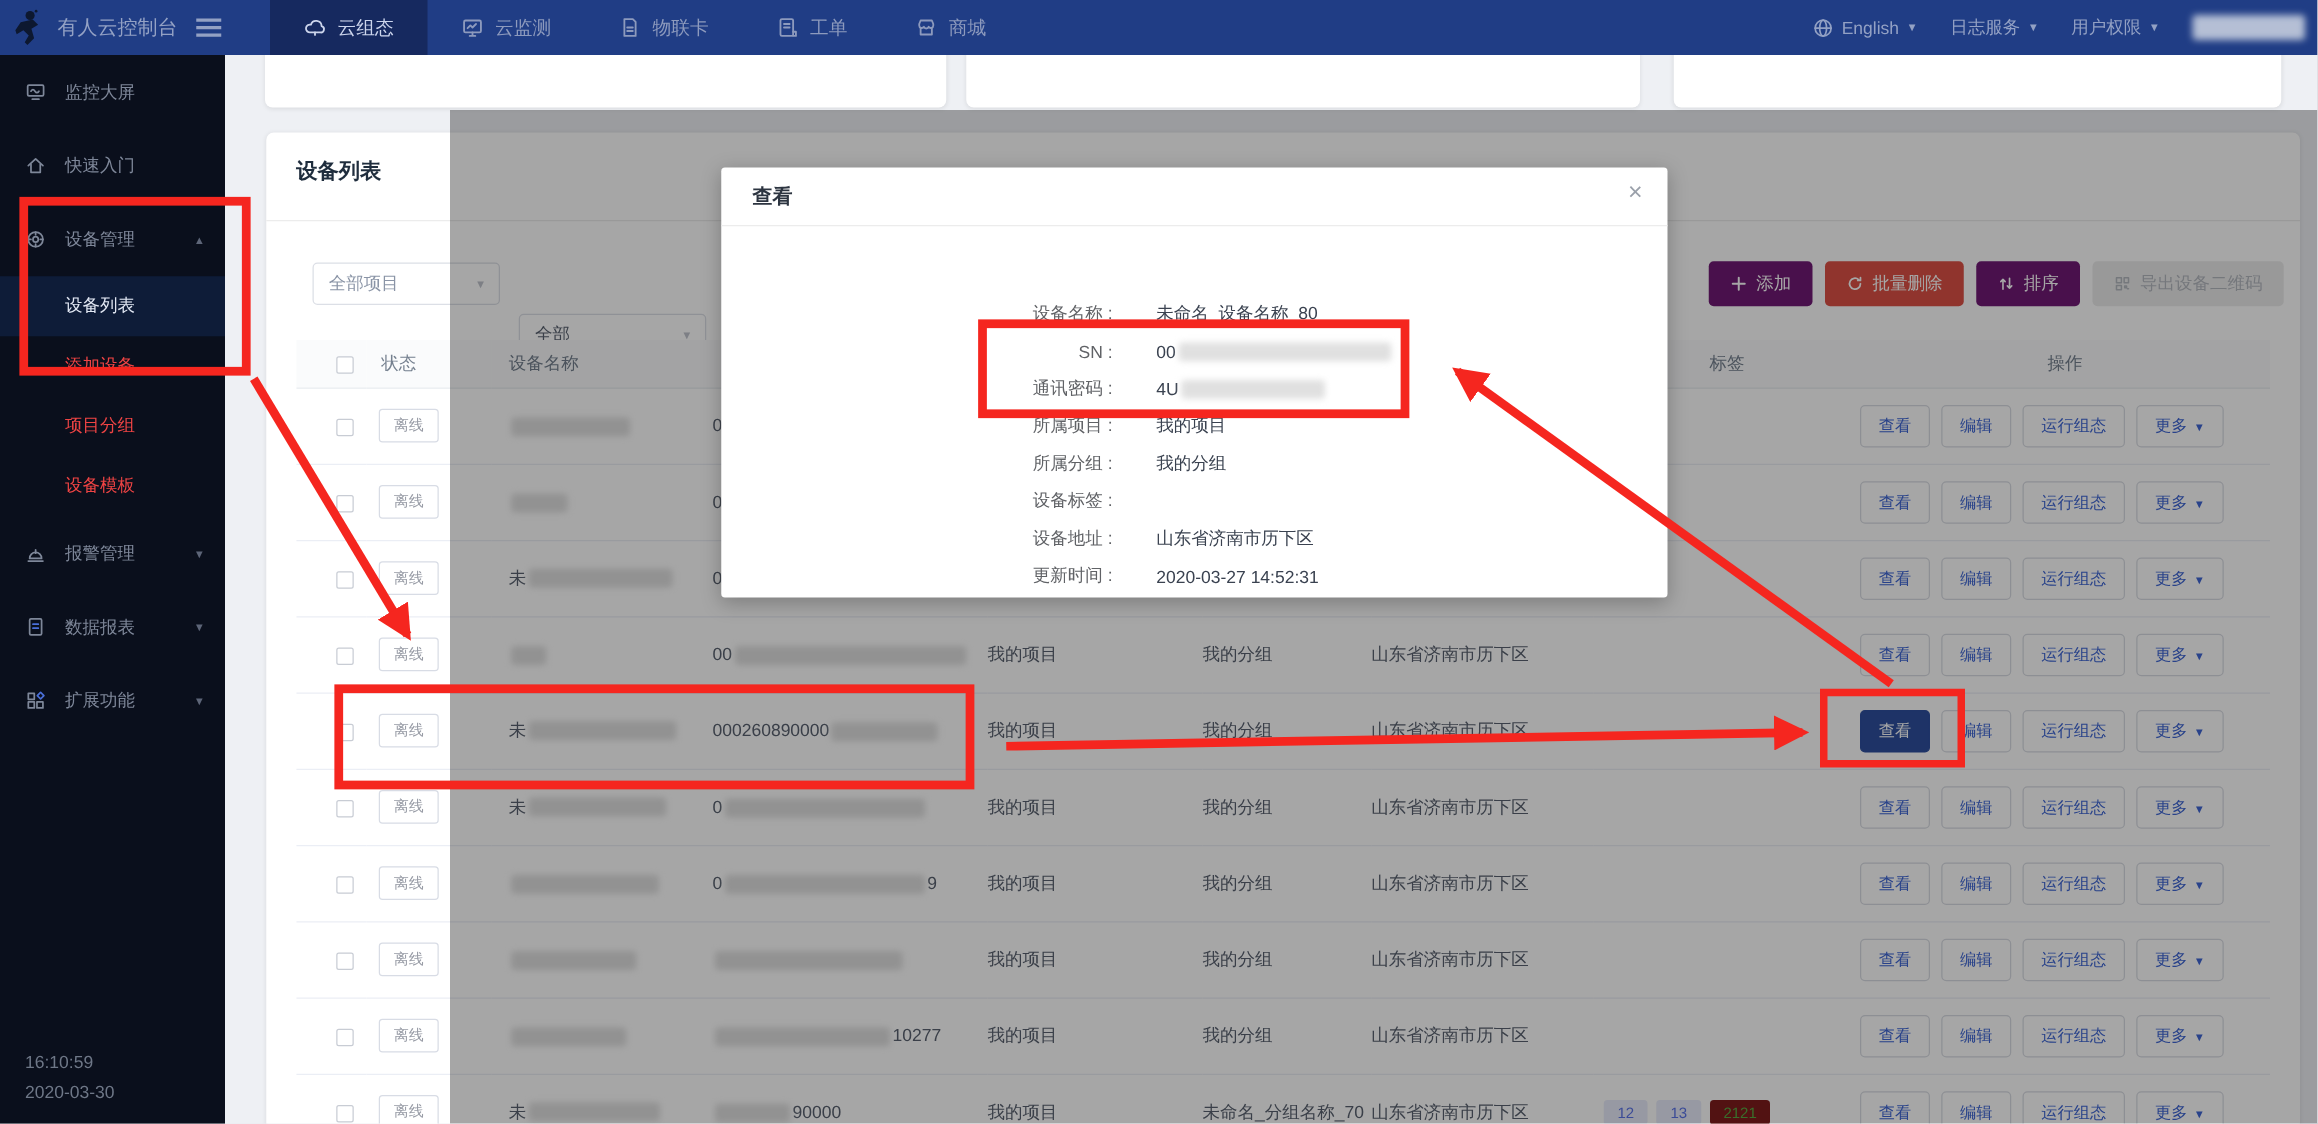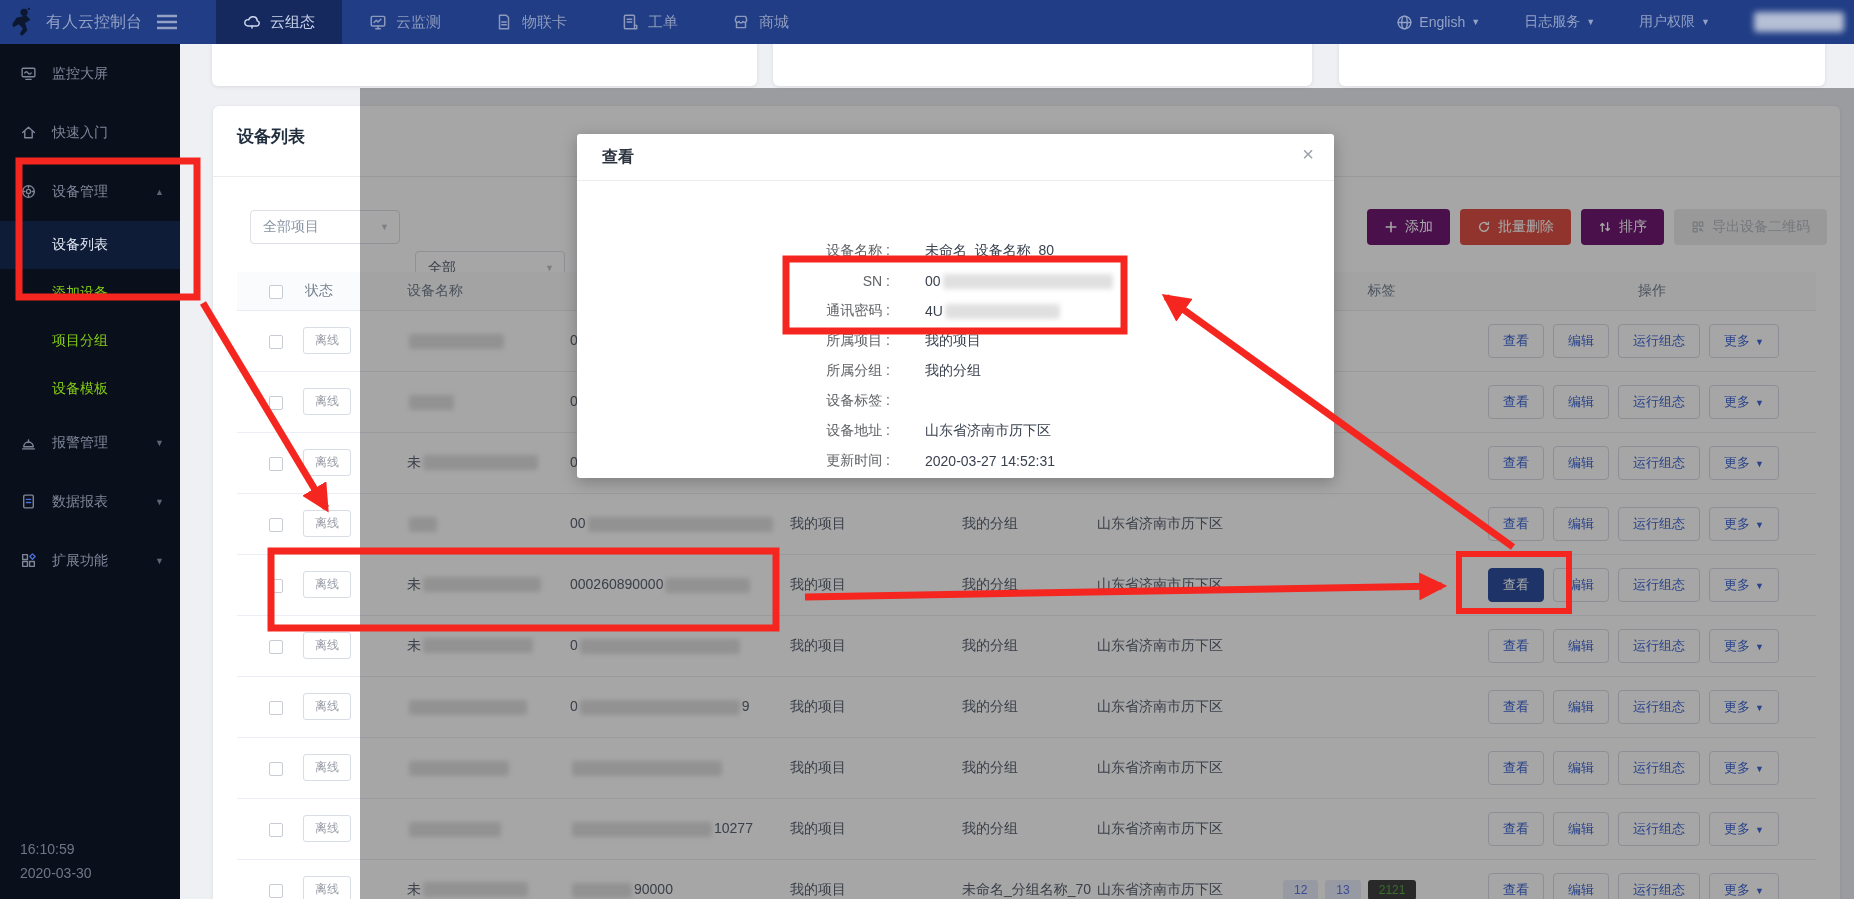--- a/index.html
+++ b/index.html
@@ -11,32 +11,32 @@
   .topnav { position:absolute; left:0; top:0; width:1854px; height:44px;
     background:#203d85; display:flex; align-items:stretch; z-index:70; }
   .brand { width:200px; display:flex; align-items:center; padding-left:10px; gap:10px; flex:0 0 auto; }
   .brand .logo-glyph { color:#0d1730; width:26px; height:30px; }
   .brand .logo-text { color:#93a1c4; font-size:16px; white-space:nowrap; }
   .brand .burger { color:#93a1c4; width:22px; height:16px; margin-left:4px; }
   .tabs { display:flex; margin-left:16px; }
   .tab { display:flex; align-items:center; gap:9px; padding:0 27px; color:#8d9abd; font-size:15px; cursor:pointer; }
   .tab.active { background:#16295f; color:#ccd5ec; }
   .tab .ticon { width:18px; height:18px; display:inline-block; }
-  .nav-right { position:absolute; right:10px; top:0; height:44px; display:flex; align-items:center; gap:44px; color:#93a1c4; font-size:14px; }
+  .nav-right { position:absolute; right:10px; top:0; height:44px; display:flex; align-items:center; gap:26px; color:#93a1c4; font-size:14px; }
   .nav-right .nritem { display:flex; align-items:center; gap:6px; cursor:pointer; }
   .nav-right .caret { font-size:9px; color:#93a1c4; }
   .nav-right .ticon { width:17px; height:17px; }
   .user-blur { width:90px; height:20px; background:#cfd6e4; border-radius:3px; filter:blur(3px); opacity:.85; }
 
   
   .sidebar { position:absolute; left:0; top:44px; width:180px; height:855px; background:#0a0f1c; z-index:70; }
   .side-item { height:59px; display:flex; align-items:center; gap:15px; padding-left:20px; color:#7e8799; font-size:14px; cursor:pointer; position:relative; }
   .side-item .ticon { width:17px; height:17px; flex:0 0 auto; }
   .side-item .arrow { position:absolute; right:16px; font-size:9px; color:#5d6578; }
-  .side-sub { height:48px; display:flex; align-items:center; padding-left:52px; color:#84cc16; font-size:14px; cursor:pointer; }
+  .side-sub { height:48px; display:flex; align-items:center; padding-left:52px; color:#ef4444; font-size:14px; cursor:pointer; }
   .side-sub.active { background:#0e1c38; color:#e2e8f4; }
   .clock { position:absolute; left:20px; bottom:14px; color:#6e7787; font-size:14px; line-height:24px; }
 
   
   .content { position:absolute; left:180px; top:44px; right:0; bottom:0; background:#eef0f4; overflow:hidden; }
   .top-card { position:absolute; top:-26px; height:68px; background:#ffffff; border-radius:6px; box-shadow:0 1px 4px rgba(0,0,0,.09); }
   .main-card { position:absolute; left:33px; top:62px; right:14px; height:820px; background:#ffffff; border-radius:6px; box-shadow:0 1px 4px rgba(0,0,0,.09); }
   .card-title { position:absolute; left:24px; top:19px; font-size:17px; font-weight:bold; color:#1f2d3d; }
   .card-divider { position:absolute; left:0; right:0; top:70px; height:1px; background:#ececec; }
   .filter-dd { position:absolute; top:104px; width:150px; height:34px; border:1px solid #dcdfe6; border-radius:4px; background:#fff;
@@ -55,21 +55,21 @@
   table { width:100%; border-collapse:collapse; table-layout:fixed; }
   th { height:38px; font-size:14px; font-weight:normal; color:#75808f; text-align:left; background:#fafbfc;
        border-bottom:1px solid #e8ebf0; padding:0; }
   td { height:61px; font-size:14px; color:#5a6270; border-bottom:1px solid #ebeef5; padding:0; overflow:hidden; white-space:nowrap; }
   th.center, td.center { text-align:center; }
   .cb { width:14px; height:14px; border:1px solid #c8ccd4; border-radius:2px; background:#fff; display:inline-block; vertical-align:middle; margin-left:32px; cursor:pointer; }
   .badge { display:inline-block; border:1px solid #d8dce5; color:#979ba5; font-size:12px; padding:4px 11px; border-radius:3px; margin-left:10px; background:#fff; }
   .blur { display:inline-block; vertical-align:middle; height:15px; background:#e0e0e0; border-radius:3px; filter:blur(2.5px); margin:0 2px; }
   .tag { display:inline-block; font-size:12px; padding:3px 11px; border-radius:3px; margin-right:7px; }
   .tag.blue  { background:#e8ebfa; color:#5b74e8; }
-  .tag.green { background:#404040; color:#58a942; }
+  .tag.green { background:#7f1d1d; color:#58a942; }
   .abtn { display:inline-block; border:1px solid #d9dce3; border-radius:4px; color:#3f66d4; font-size:13px; padding:7px 14px; margin-right:9px; background:#fff; cursor:pointer; }
   .abtn.filled { background:#2e4f9e; border-color:#2e4f9e; color:#ffffff; }
   .abtn .caret { font-size:9px; margin-left:5px; }
 
   
   .dim { position:absolute; left:180px; top:44px; right:0; bottom:0; background:rgba(0,0,0,0.35); z-index:50; }
   .modal { position:absolute; left:577px; top:134px; width:757px; height:344px; background:#fff; border-radius:3px;
     box-shadow:0 4px 16px rgba(0,0,0,.25); z-index:60; }
   .modal-title { position:absolute; left:25px; top:13px; font-size:16px; font-weight:bold; color:#2c3440; }
   .modal-close { position:absolute; right:20px; top:10px; font-size:20px; color:#9aa0aa; cursor:pointer; line-height:1; }

